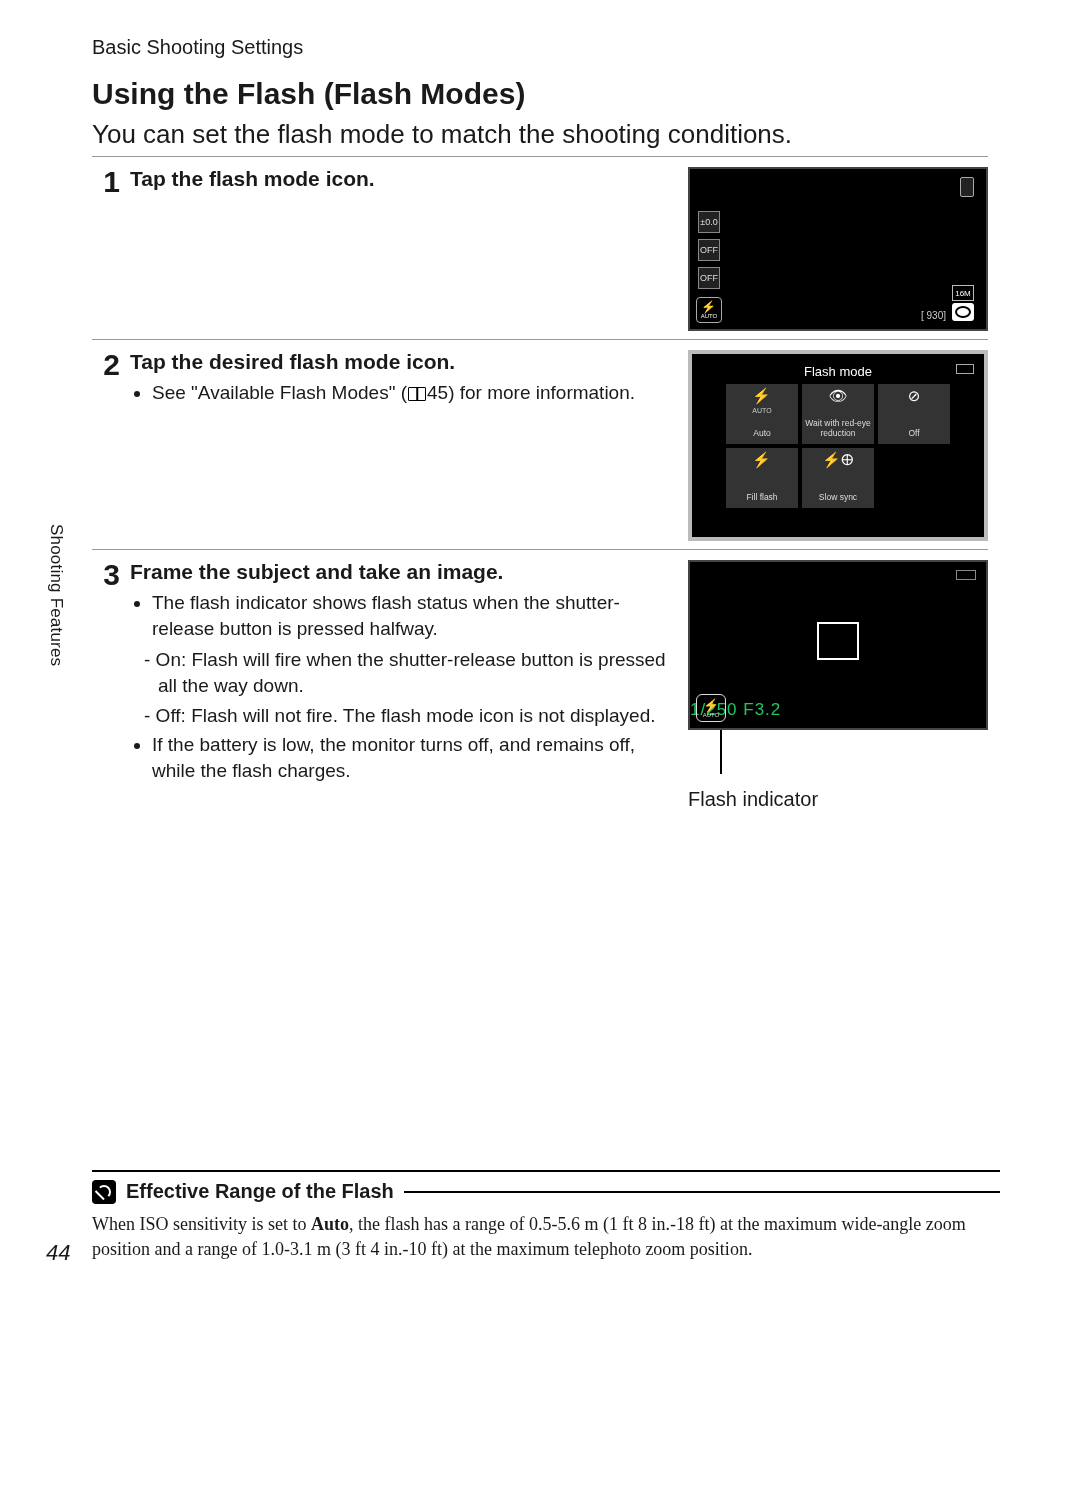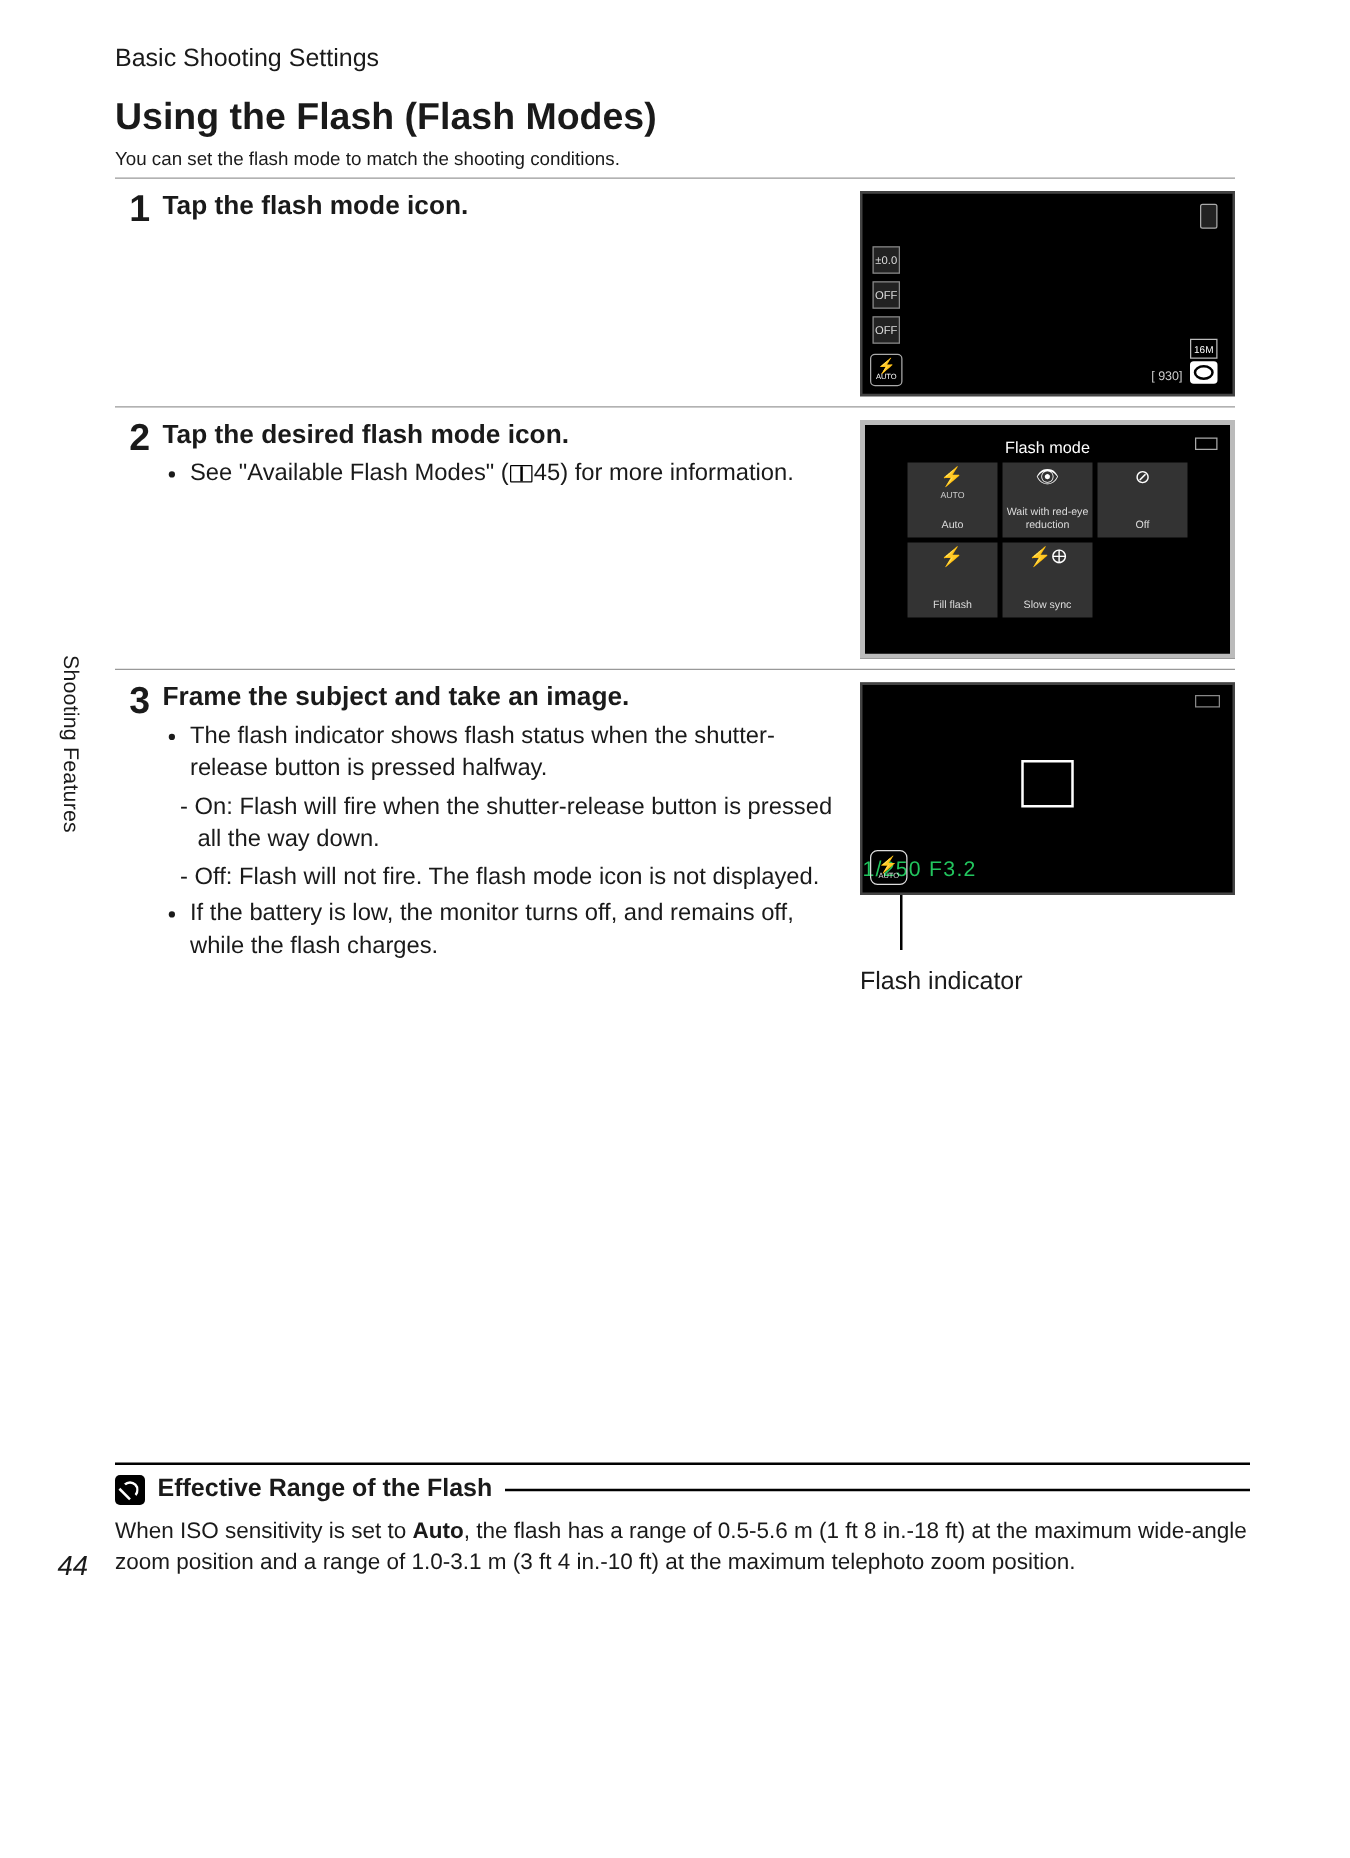--- a/index.html
+++ b/index.html
@@ -4,21 +4,21 @@
 <style>
   * { box-sizing: border-box; margin: 0; padding: 0; }
   body {
     width: 1080px; height: 1486px; background: #fff;
     font-family: "Segoe UI", "Helvetica Neue", Arial, sans-serif;
     color: #1a1a1a; position: relative;
   }
   .page { padding: 36px 92px 40px 92px; }
   .breadcrumb { font-size: 20px; margin-bottom: 18px; }
   .heading { font-size: 30px; font-weight: 700; margin-bottom: 8px; }
-  .intro { font-size: 15px; }
+  .intro { font-size: 26px; }
   .divider { border-top: 1px solid #999; margin: 6px 0 10px 0; }
   .step { display: flex; gap: 14px; margin-bottom: 8px; }
   .step-left { flex: 1 1 55%; display: flex; align-items: flex-start; }
   .step-right { flex: 0 0 300px; }
   .step-num { font-size: 30px; font-weight: 700; min-width: 28px; text-align: right; margin-right: 10px; line-height: 1; }
   .step-title { font-size: 21px; font-weight: 600; margin-bottom: 6px; }
   .step-body { font-size: 19px; line-height: 1.35; }
   ul.bul { list-style: disc; margin-left: 22px; }
   ul.bul > li { margin-bottom: 6px; }
   ul.dash { list-style: none; margin-left: 14px; }
@@ -112,21 +112,21 @@
     content:""; position:absolute; inset:5px;
     border:2px solid #fff; border-radius:50%;
     clip-path: polygon(0 0, 100% 0, 100% 100%);
   }
   .note-icon::before {
     content:""; position:absolute; left:5px; top:5px; width:12px; height:12px;
     border-left:2px solid #fff; transform:rotate(-45deg);
   }
   .note-line { flex:1; border-top:2px solid #000; }
   .note-title { font-size:20px; font-weight:700; }
-  .note-body { font-size:18px; line-height:1.4; margin-top:8px; }
+  .note-body { font-size:18px; line-height:1.4; margin-top:8px;font-family:Liberation Serif, serif; }
   .bold { font-weight:700; }
 
   .ref-icon {
     display:inline-block; width:18px; height:14px; border:1.5px solid #000;
     border-radius:1px; position:relative; top:2px; margin:0 1px;
   }
   .ref-icon::after {
     content:""; position:absolute; left:50%; top:0; bottom:0; width:1.5px; background:#000;
     transform:translateX(-50%);
   }

